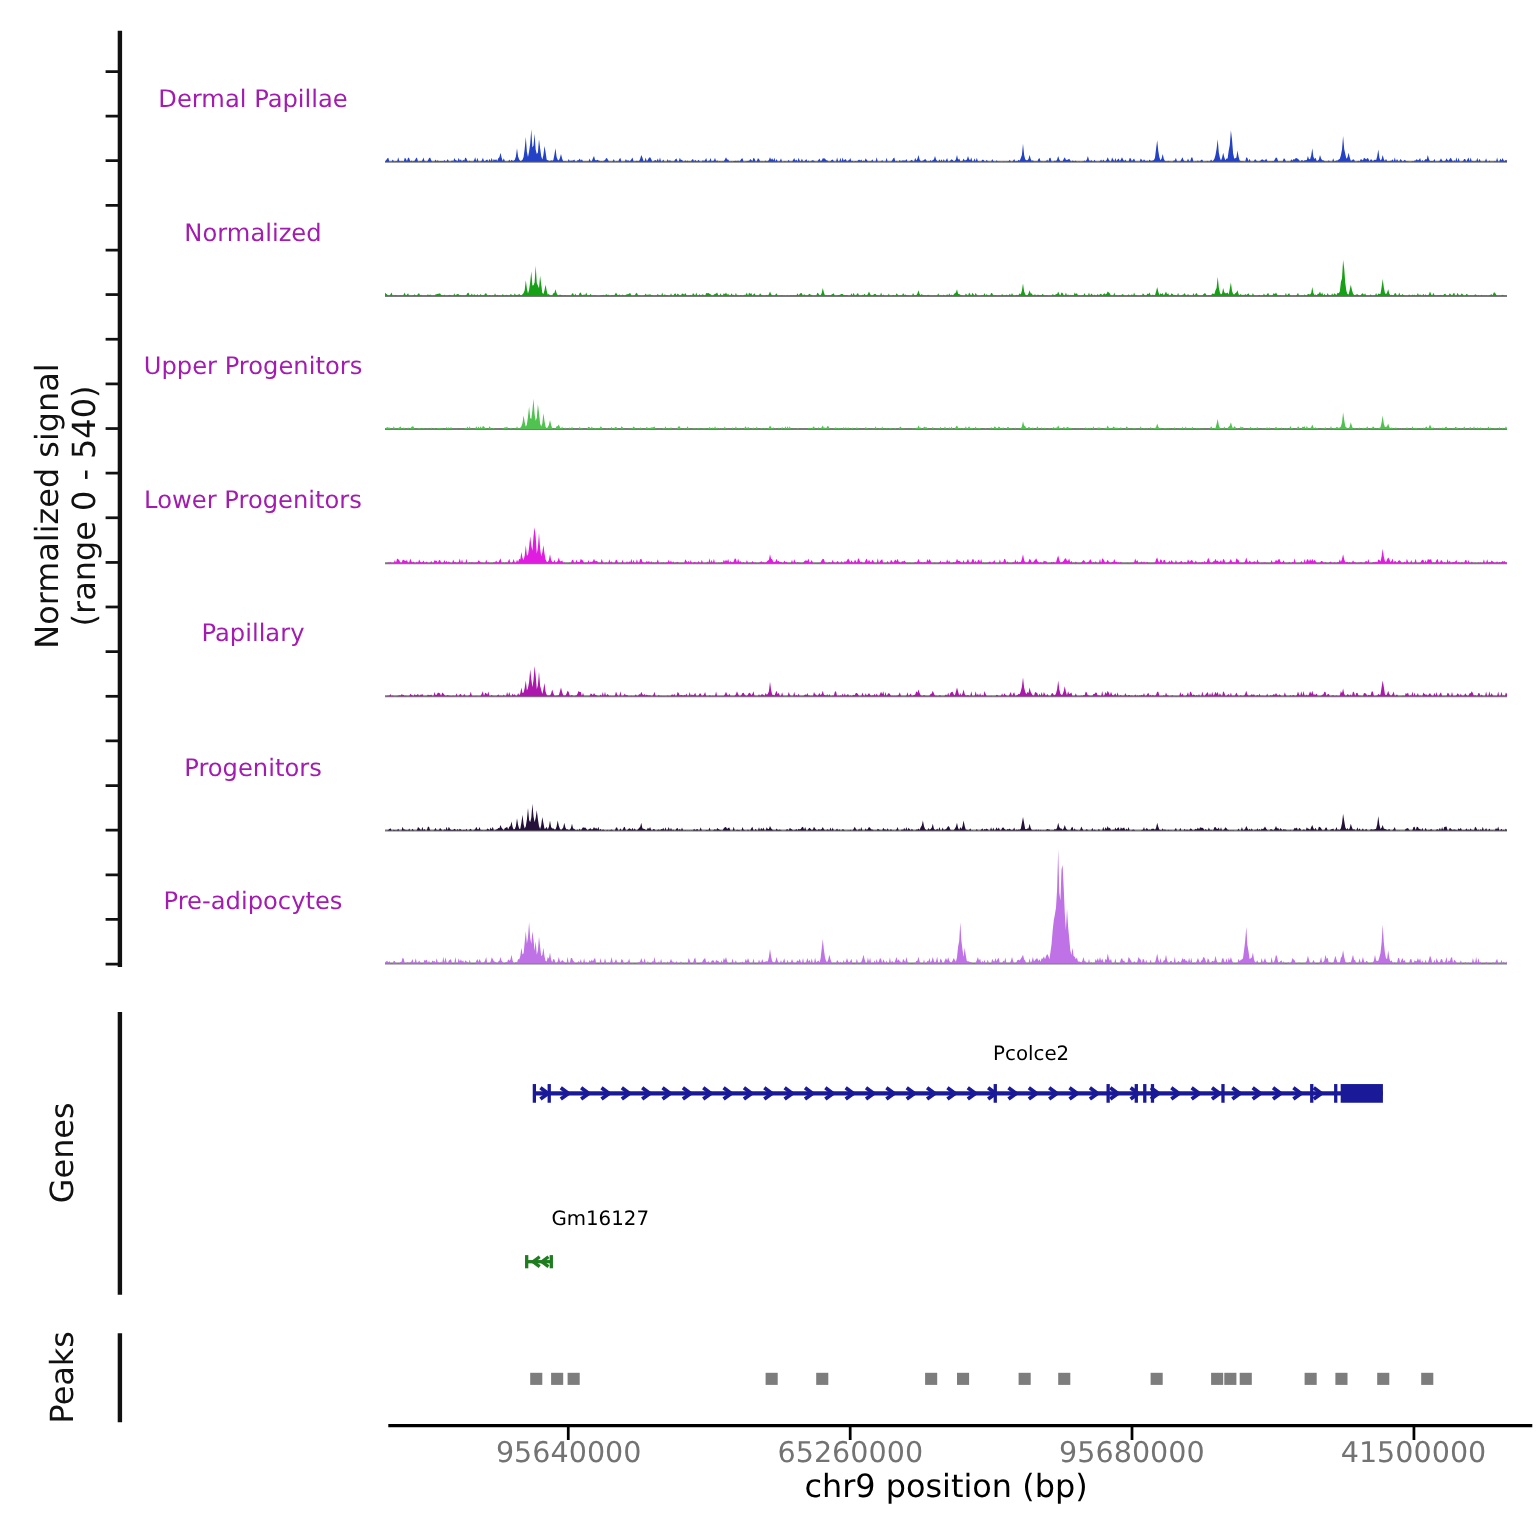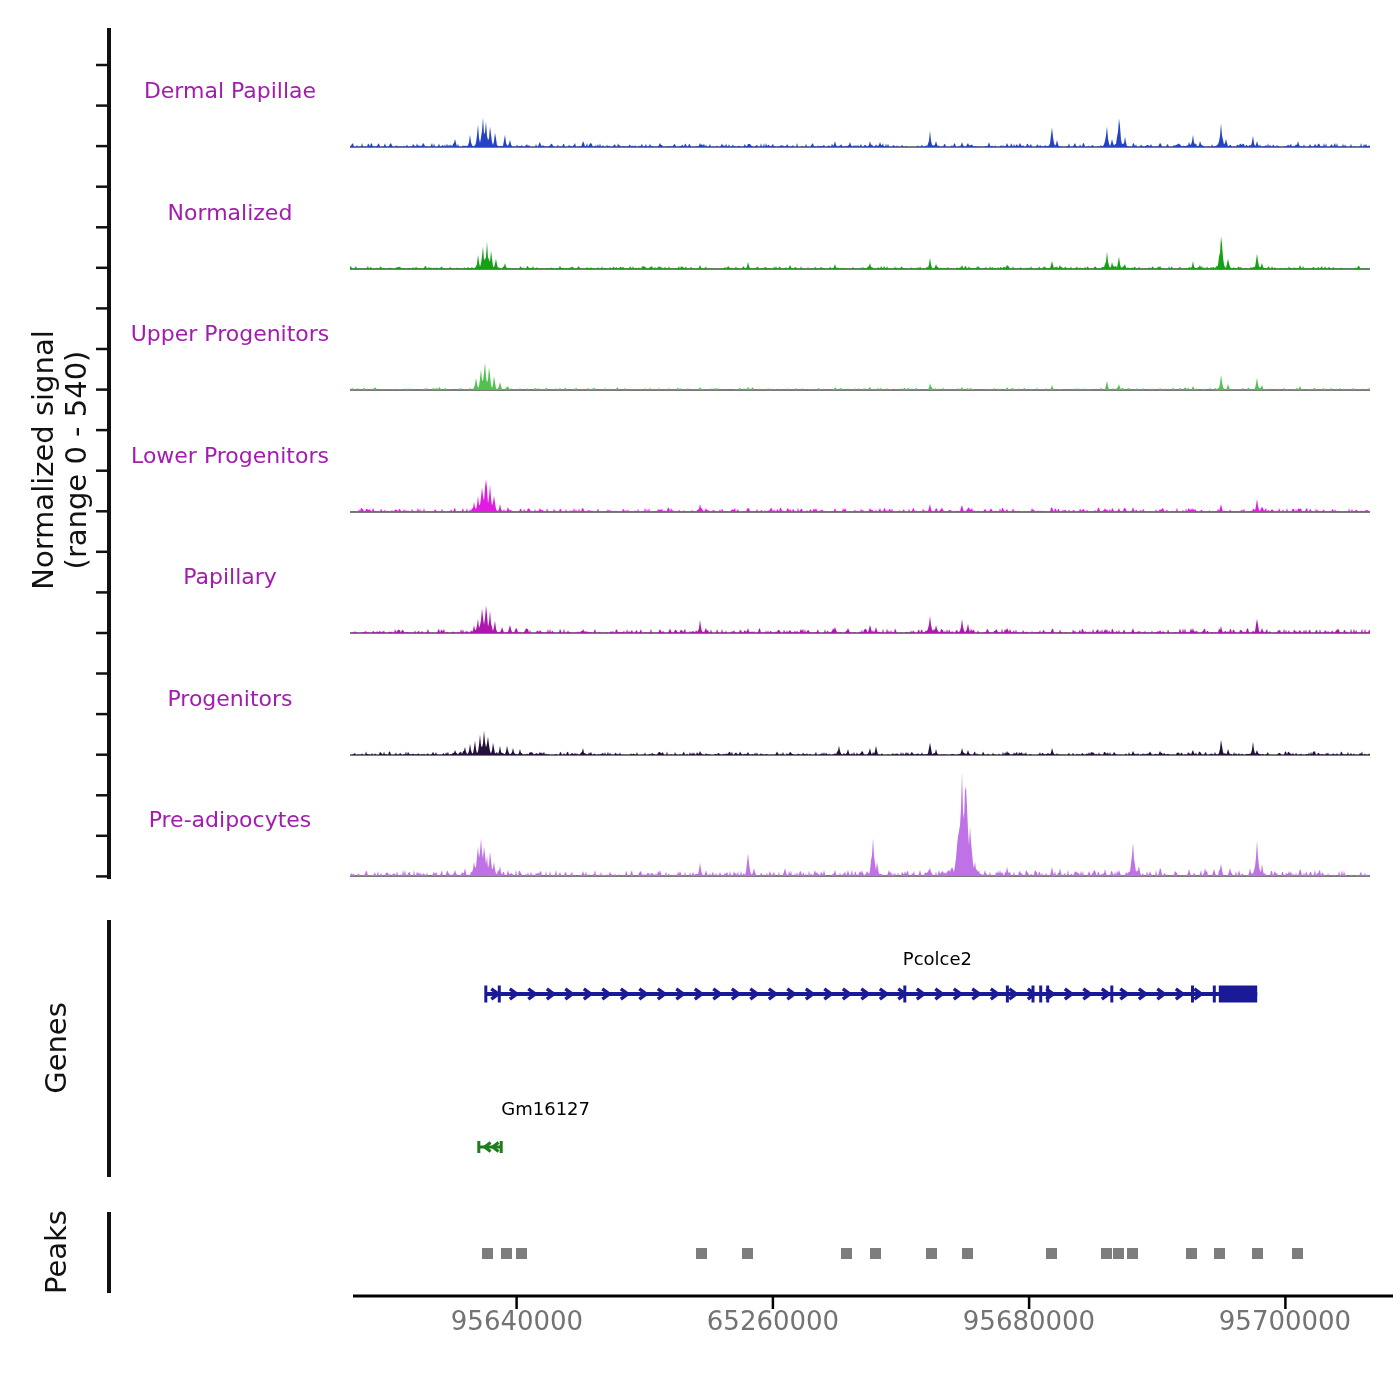--- a/index.html
+++ b/index.html
@@ -194,16 +194,17 @@
       <line x1="3" y1="3" x2="1043" y2="3" stroke="#000" stroke-width="3"></line>
       <line x1="166.6" y1="3" x2="166.6" y2="16" stroke="#000" stroke-width="2.5"></line>
       <line x1="422.9" y1="3" x2="422.9" y2="16" stroke="#000" stroke-width="2.5"></line>
       <line x1="679.1" y1="3" x2="679.1" y2="16" stroke="#000" stroke-width="2.5"></line>
       <line x1="935.4" y1="3" x2="935.4" y2="16" stroke="#000" stroke-width="2.5"></line>
     </svg>
   <div id="x-tick-labels">
       <div class="xtick-label" style="left:432px;">95640000</div>
       <div class="xtick-label" style="left:688px;">65260000</div>
       <div class="xtick-label" style="left:944px;">95680000</div>
-      <div class="xtick-label" style="left:1200px;">95700000</div>
-    </div>
+      <div class="xtick-label" style="left:1200px;">41500000</div>
+    </div>
+  <div class="axis-title">chr9 position (bp)</div>
 
 </div>
 
 </body></html>

